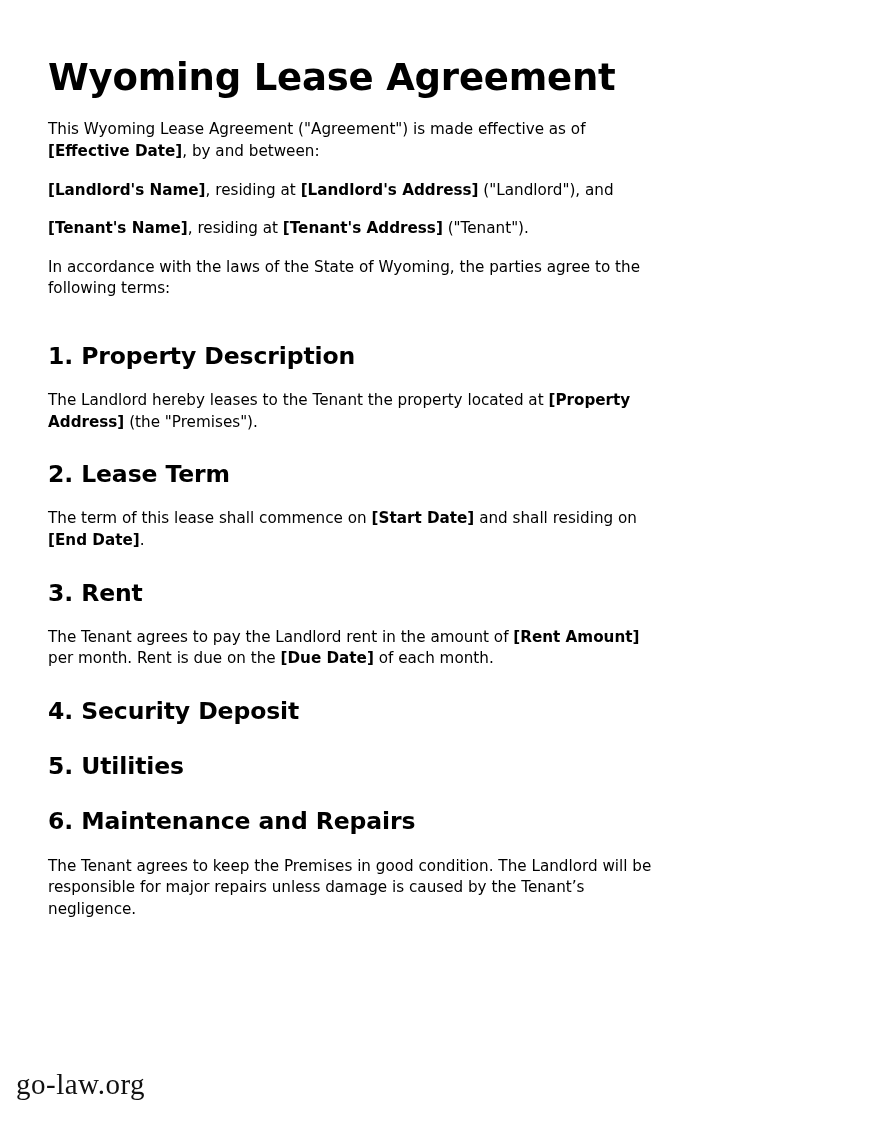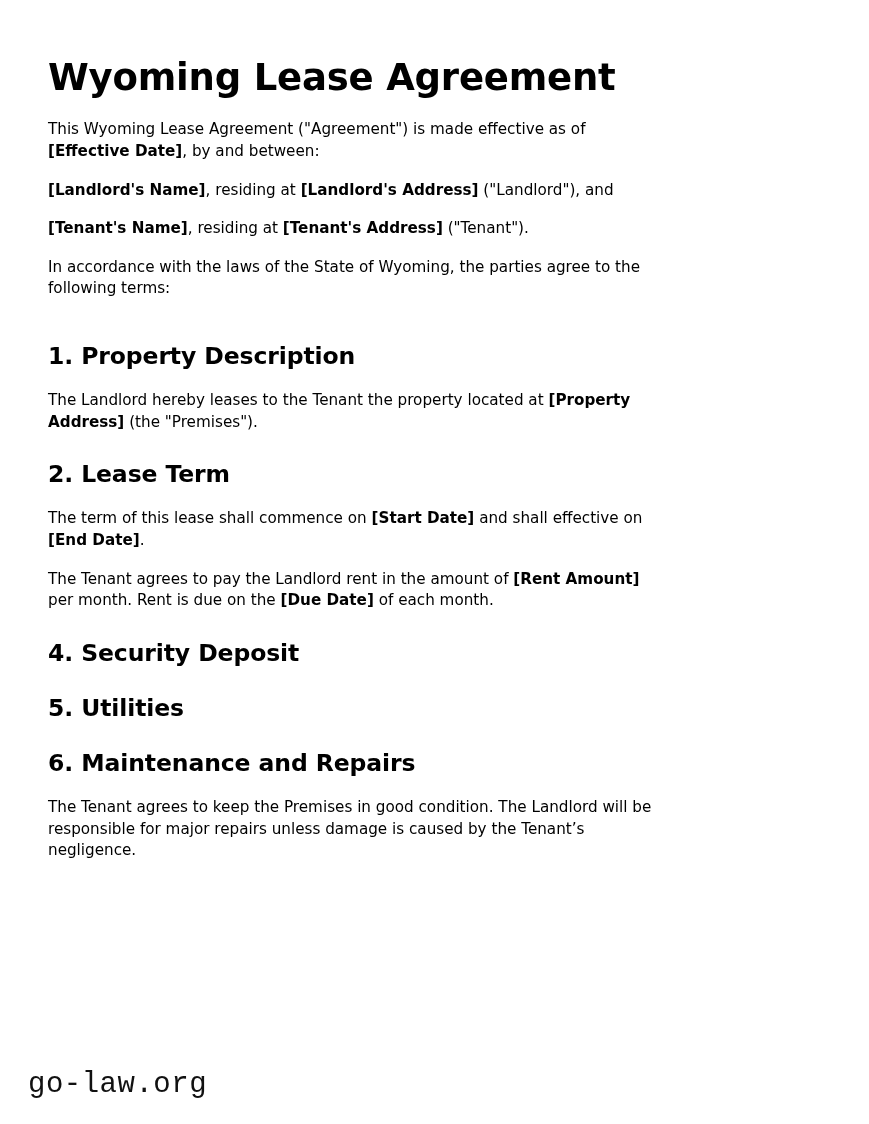--- a/index.html
+++ b/index.html
@@ -66,23 +66,23 @@
   ul.util-list li::before {
     content: "\2022";
     position: absolute;
     left: -14px;
     top: 0;
     font-size: 13px;
     line-height: 1.55;
   }
   .footer-mark {
     position: absolute;
-    left: 28px;
+    left: 16px;
     bottom: 23px;
-    font-family: Liberation Mono, monospace;
+    font-family: Liberation Serif, serif;
     font-size: 29px;
     letter-spacing: 0.5px;
     color: #111111;
     white-space: nowrap;
   }
 </style>
 </head>
 <body>
 
 <div class="page">
@@ -94,22 +94,23 @@
   <p class="para"><b>[Landlord's Name]</b><span>, residing at </span><b>[Landlord's Address]</b><span> ("Landlord"), and</span></p>
 
   <p class="para"><b>[Tenant's Name]</b><span>, residing at </span><b>[Tenant's Address]</b><span> ("Tenant").</span></p>
 
   <p class="para">In accordance with the laws of the State of Wyoming, the parties agree to the following terms:</p>
 
   <h2 class="section-heading">1. Property Description</h2>
   <p class="para"><span>The Landlord hereby leases to the Tenant the property located at </span><b>[Property Address]</b><span> (the "Premises").</span></p>
 
   <h2 class="section-heading">2. Lease Term</h2>
-  <p class="para"><span>The term of this lease shall commence on </span><b>[Start Date]</b><span> and shall effective on </span><b>[End Date]</b><span>.</span></p>
+  <p class="para"><span>The term of this lease shall commence on </span><b>[Start Date]</b><span> and shall residing on </span><b>[End Date]</b><span>.</span></p>
 
+  <h2 class="section-heading">3. Rent</h2>
   <p class="para"><span>The Tenant agrees to pay the Landlord rent in the amount of </span><b>[Rent Amount]</b><span> per month. Rent is due on the </span><b>[Due Date]</b><span> of each month.</span></p>
 
   <h2 class="section-heading">4. Security Deposit</h2>
 
   <h2 class="section-heading">5. Utilities</h2>
 
   <h2 class="section-heading">6. Maintenance and Repairs</h2>
   <p class="para">The Tenant agrees to keep the Premises in good condition. The Landlord will be responsible for major repairs unless damage is caused by the Tenant’s negligence.</p>
 
   <div class="footer-mark">go-law.org</div>

